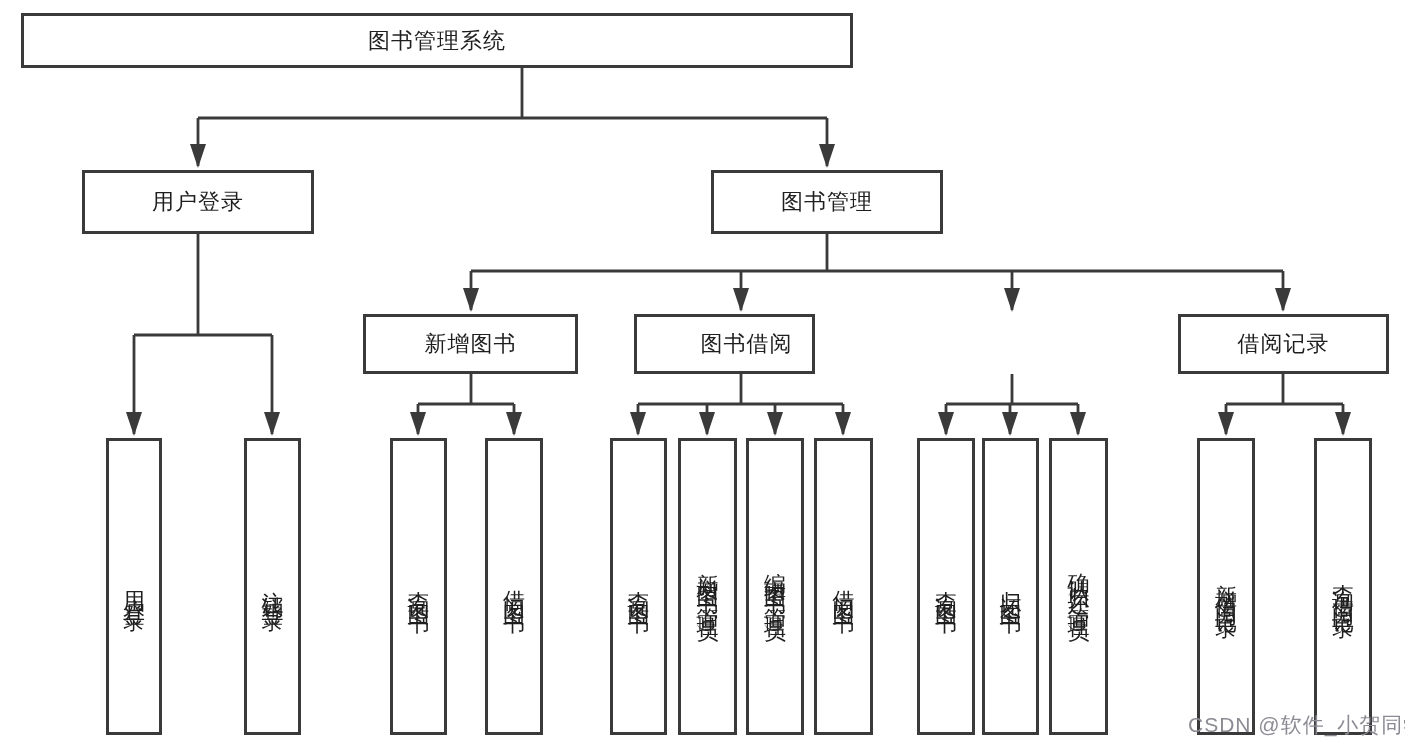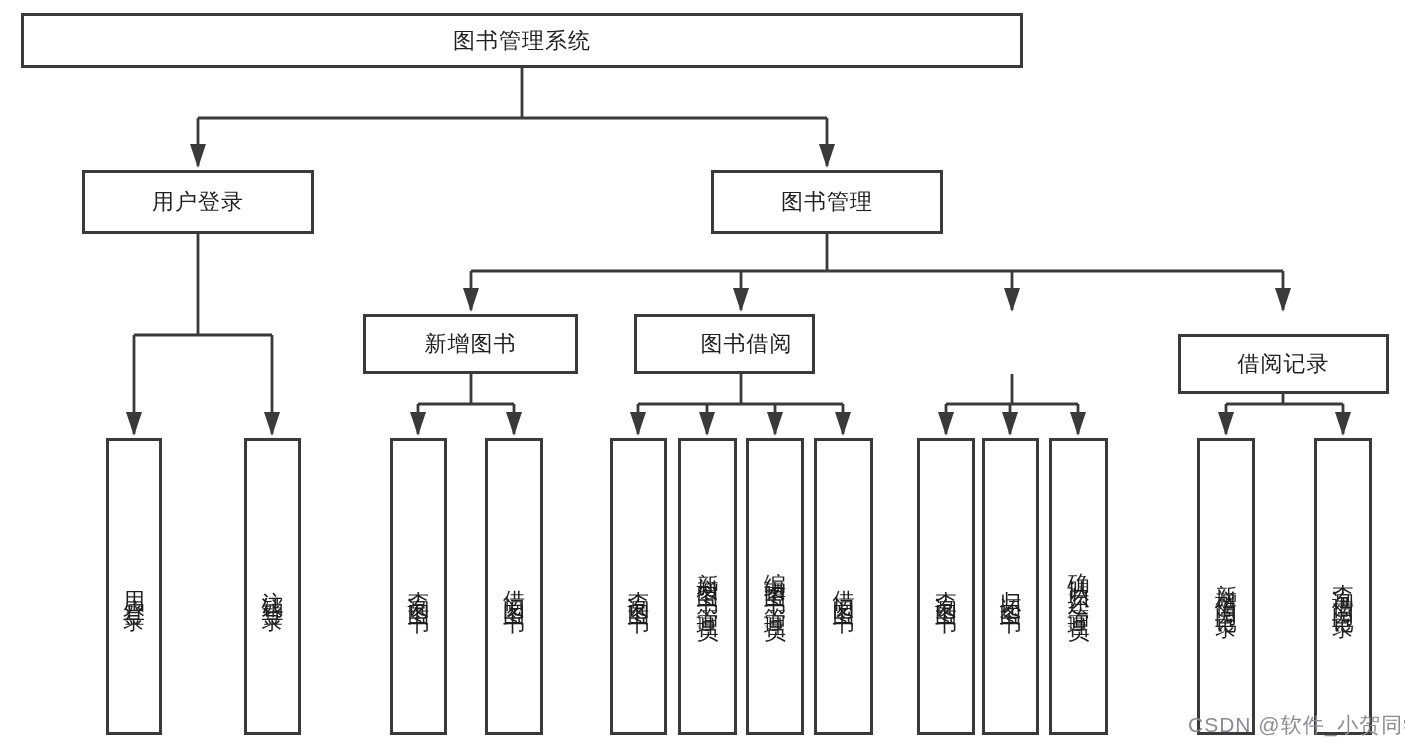--- a/index.html
+++ b/index.html
@@ -60,28 +60,28 @@
       <line x1="775" y1="404" x2="775" y2="434" marker-end="url(#ah)"></line>
       <line x1="843" y1="404" x2="843" y2="434" marker-end="url(#ah)"></line>
       <line x1="946" y1="404" x2="946" y2="434" marker-end="url(#ah)"></line>
       <line x1="1010" y1="404" x2="1010" y2="434" marker-end="url(#ah)"></line>
       <line x1="1078" y1="404" x2="1078" y2="434" marker-end="url(#ah)"></line>
       <line x1="1226" y1="404" x2="1226" y2="434" marker-end="url(#ah)"></line>
       <line x1="1343" y1="404" x2="1343" y2="434" marker-end="url(#ah)"></line>
     </g>
   </svg>
 
-  <div class="node" style="left:21px;top:13px;width:1002px;height:55px;">图书管理系统</div>
+  <div class="node" style="left:21px;top:13px;width:832px;height:55px;">图书管理系统</div>
 
   <div class="node" style="left:82px;top:170px;width:232px;height:64px;">用户登录</div>
   <div class="node" style="left:711px;top:170px;width:232px;height:64px;font-family:Liberation Mono, monospace;">图书管理</div>
 
   <div class="node" style="left:363px;top:314px;width:215px;height:60px;">新增图书</div>
   <div class="node" style="left:634px;top:314px;width:181px;height:60px;padding-left:44px;">图书借阅</div>
-  <div class="node" style="left:1178px;top:314px;width:211px;height:60px;margin-top:20px;">借阅记录</div>
+  <div class="node" style="left:1178px;top:314px;width:211px;height:60px;">借阅记录</div>
 
   <div class="vnode" style="left:106px;top:438px;width:56px;height:297px;">
     <span>用户登录</span>
   </div>
   <div class="vnode" style="left:244px;top:438px;width:57px;height:297px;">
     <span>注销登录</span>
   </div>
 
   <div class="vnode" style="left:390px;top:438px;width:57px;height:297px;">
     <span>查询图书</span>

